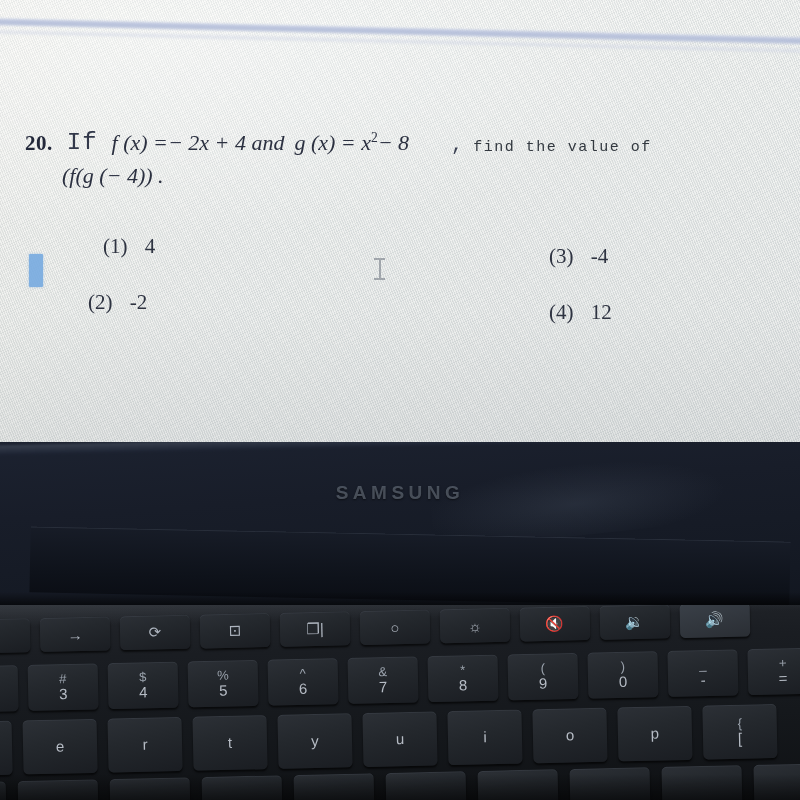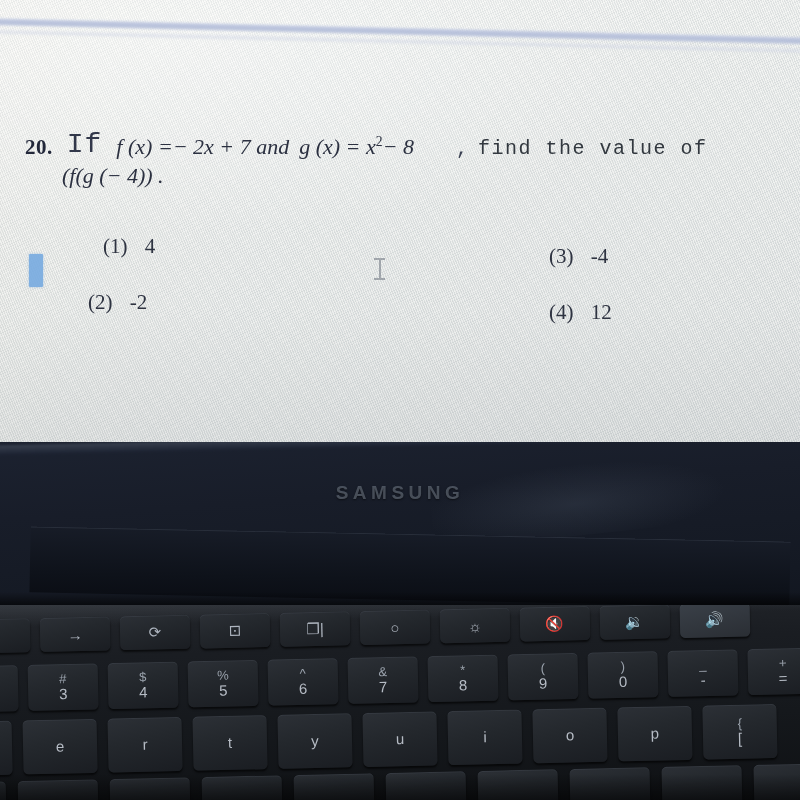--- a/index.html
+++ b/index.html
@@ -49,34 +49,34 @@
 
   .doc{position:absolute;inset:0;z-index:3;color:#2b3040;}
 
   
   .qrow{position:absolute;left:16px;top:129px;width:780px;display:flex;align-items:flex-end;margin-left:9px;}
   .qnum{
     font-family:"Liberation Serif", serif;font-weight:bold;font-size:21px;
     color:#23283a;letter-spacing:.5px;margin-right:14px;
   }
   .qif{
-    font-family:"Liberation Mono", monospace;font-size:28px;color:#32384a;
+    font-family:"Liberation Mono", monospace;font-size:24px;color:#32384a;
     letter-spacing:1px;margin-right:14px;
   }
   .math{
     font-family:"Liberation Serif", serif;font-style:italic;font-size:22px;
     color:#2b3040;white-space:nowrap;
   }
   sup{font-size:.62em;font-style:normal;}
   .comma{
     font-family:"Liberation Mono", monospace;font-size:20px;color:#3a4052;
     margin:0 10px 0 42px;
   }
   .qtail{
-    font-family:"Liberation Mono", monospace;font-size:20px;color:#32383f;
+    font-family:"Liberation Mono", monospace;font-size:15px;color:#32383f;
     letter-spacing:1.5px;white-space:nowrap;
   }
   .qline2{
     position:absolute;left:62px;top:163px;
     font-family:"Liberation Serif", serif;font-style:italic;font-size:22px;color:#2b3040;
   }
 
   
   .choice{
     position:absolute;
@@ -191,21 +191,21 @@
   <div class="screen">
     <div class="top-rule"></div>
     <div class="top-rule2"></div>
 
     <div class="doc">
 
       <div class="qrow">
         <span class="qnum">20.</span>
         <span class="qif">If</span>
         <span class="math">
-          <span>f (x) =− 2x + 7 and</span>
+          <span>f (x) =− 2x + 4 and</span>
         </span>
         <span class="math" style="margin-left:10px;">
           <span>g (x) = x</span><sup>2</sup><span>− 8</span>
         </span>
         <span class="comma">,</span>
         <span class="qtail">find the value of</span>
       </div>
 
       <div class="qline2">(f(g (− 4)) .</div>
 

